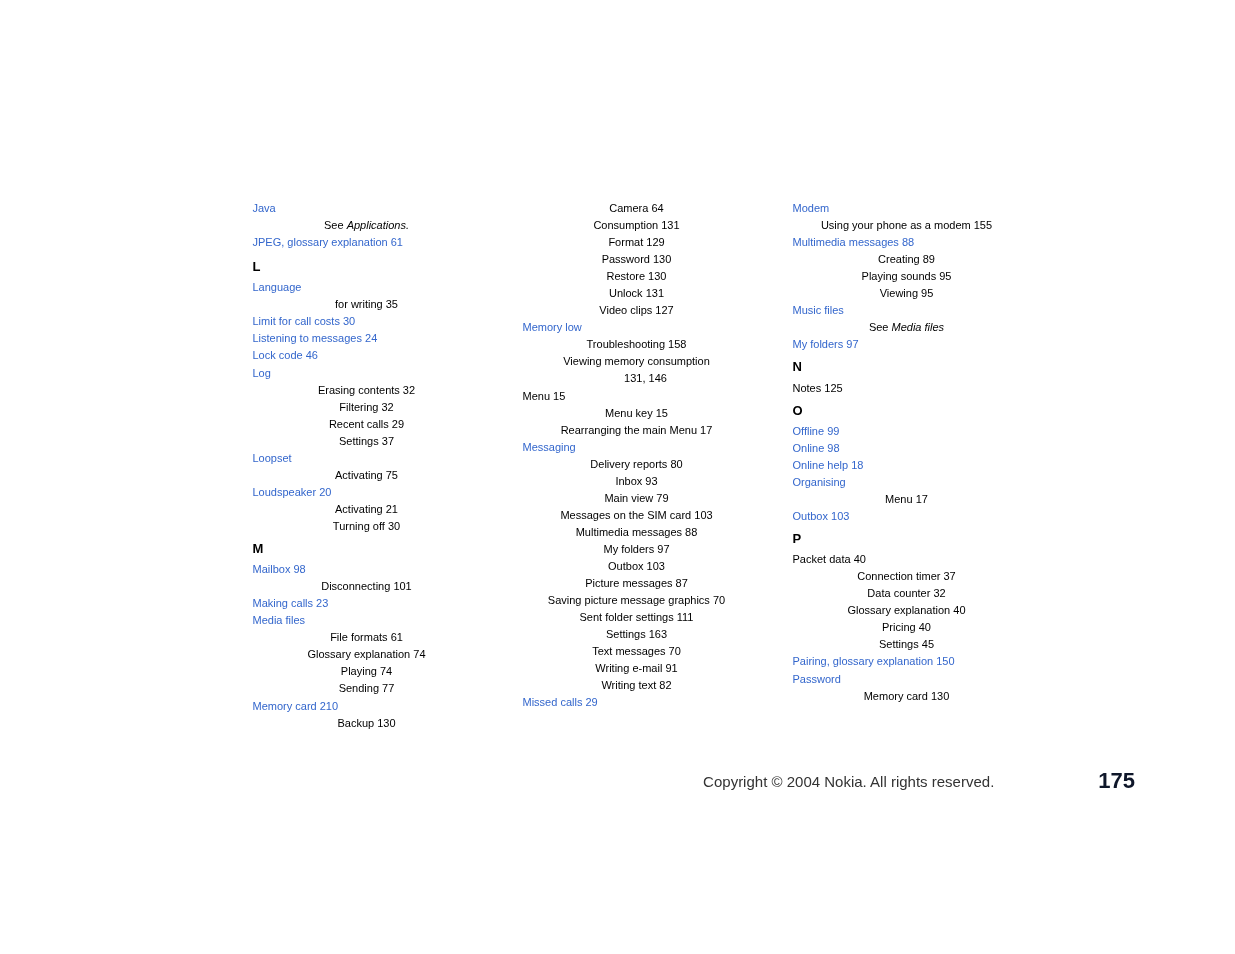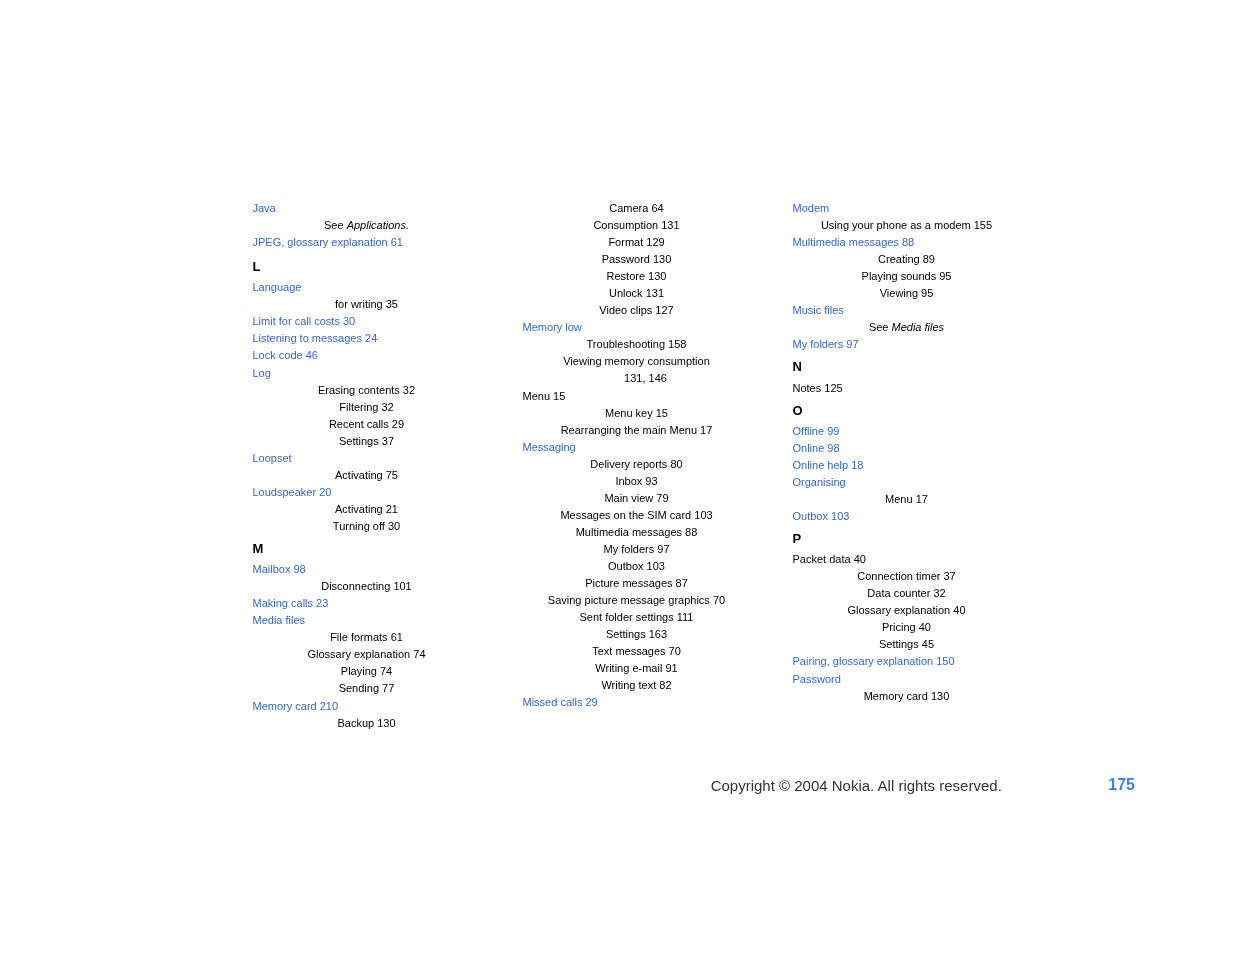--- a/index.html
+++ b/index.html
@@ -61,23 +61,23 @@
       align-items: center;
       padding: 0 100px;
     }
     .footer-copyright {
       font-size: 15px;
       color: #333;
       text-align: center;
       flex: 1;
     }
     .footer-page {
-      font-size: 16px;
+      font-size: 22px;
       font-weight: bold;
-      color: #3b82f6;
+      color: #0f172a;
     }
     .mt4 { margin-top: 4px; }
   </style>
 </head>
 <body>
 
 <div class="page-container">
   <div class="content-area">
 
     <div class="column">

